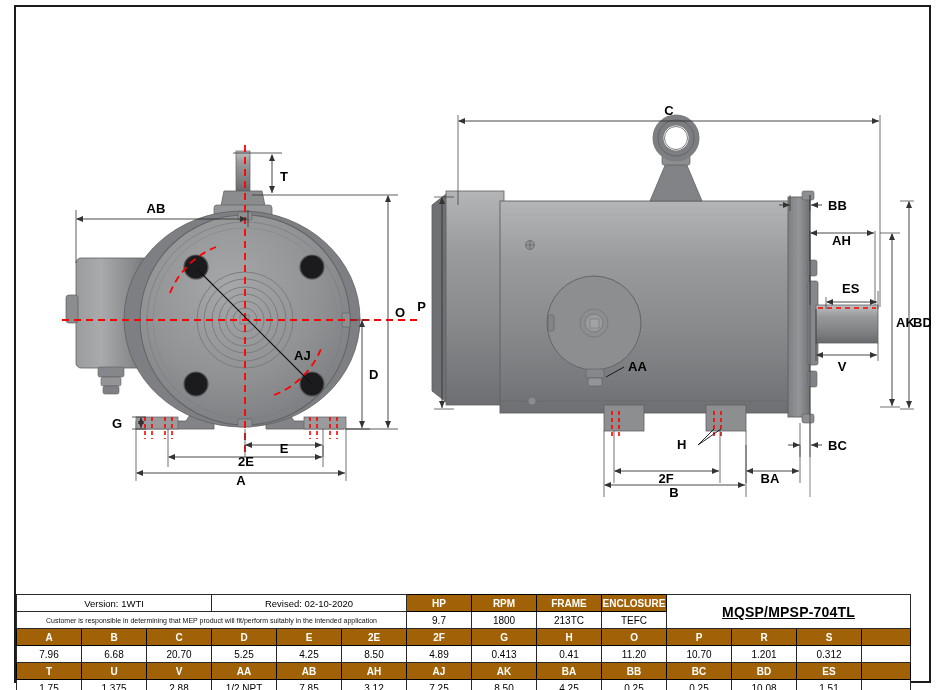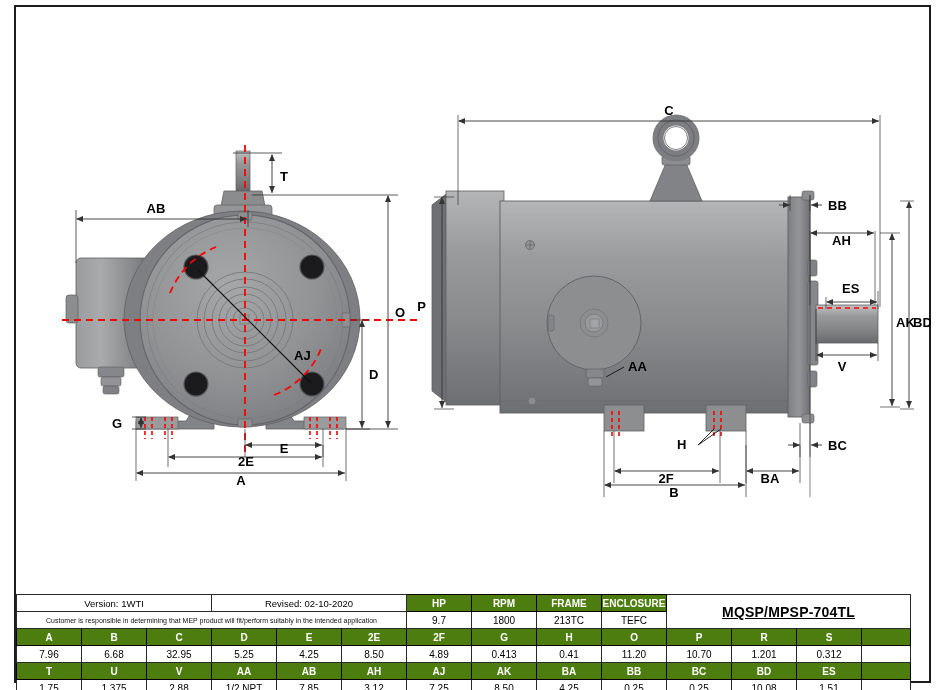--- a/index.html
+++ b/index.html
@@ -41,21 +41,21 @@
     border: 1px solid #2a2a2a;
     text-align: center;
     vertical-align: middle;
     font-size: 9.5px;
     color: #000;
     padding: 0;
     height: 17px;
     background: #ffffff;
   }
   #spec-table td.hdr {
-    background: #4d7c0f;
+    background: #a16207;
     color: #ffffff;
     font-weight: bold;
     font-size: 10px;
     border: 1px solid #000000;
   }
   #spec-table td.val { font-size: 10px; }
   #spec-table td.note {
     font-size: 7px;
     color: #111;
   }
@@ -452,21 +452,21 @@
         <td class="hdr">O</td>
         <td class="hdr">P</td>
         <td class="hdr">R</td>
         <td class="hdr">S</td>
         <td class="hdr"></td>
       </tr>
 
       <tr>
         <td class="val">7.96</td>
         <td class="val">6.68</td>
-        <td class="val">32.95</td>
+        <td class="val">20.70</td>
         <td class="val">5.25</td>
         <td class="val">4.25</td>
         <td class="val">8.50</td>
         <td class="val">4.89</td>
         <td class="val">0.413</td>
         <td class="val">0.41</td>
         <td class="val">11.20</td>
         <td class="val">10.70</td>
         <td class="val">1.201</td>
         <td class="val">0.312</td>

